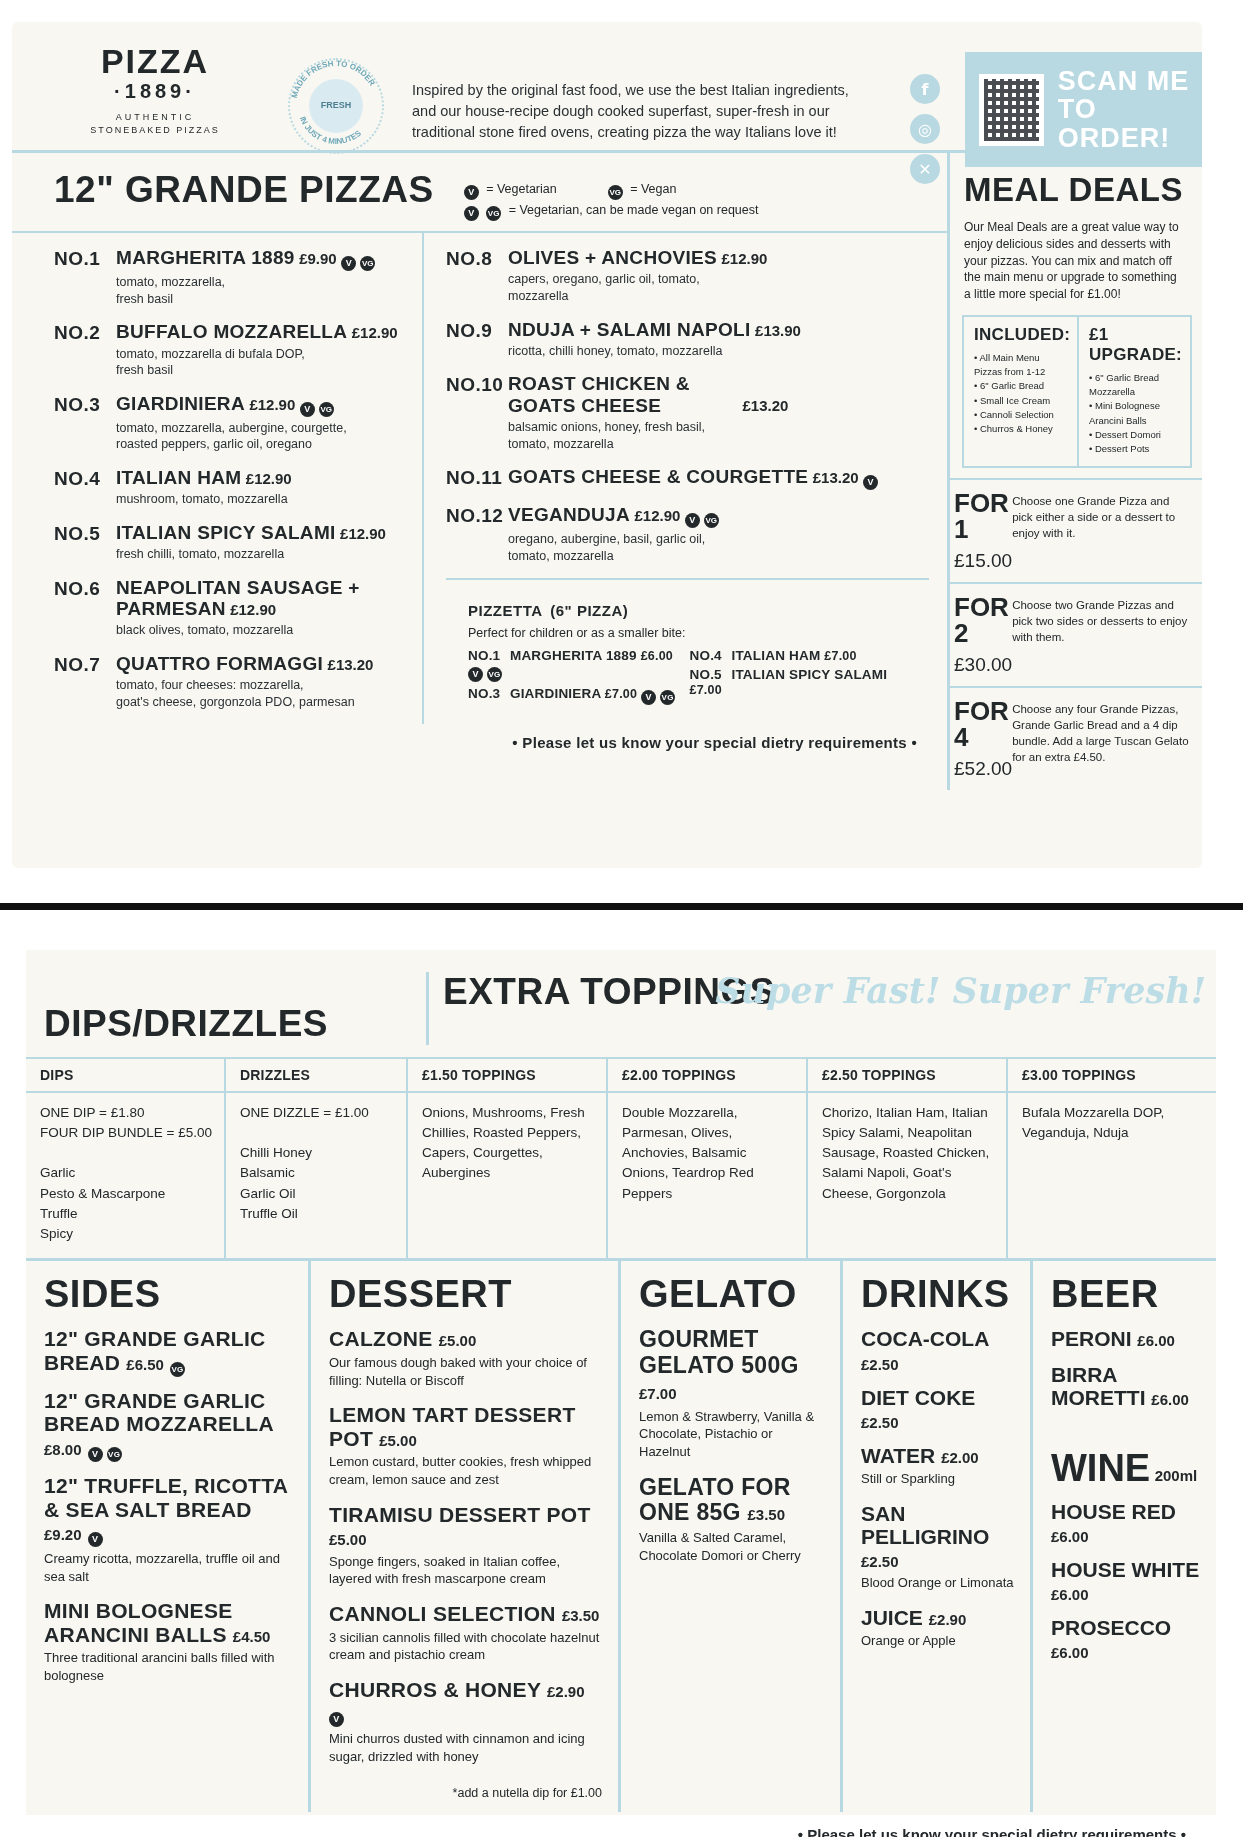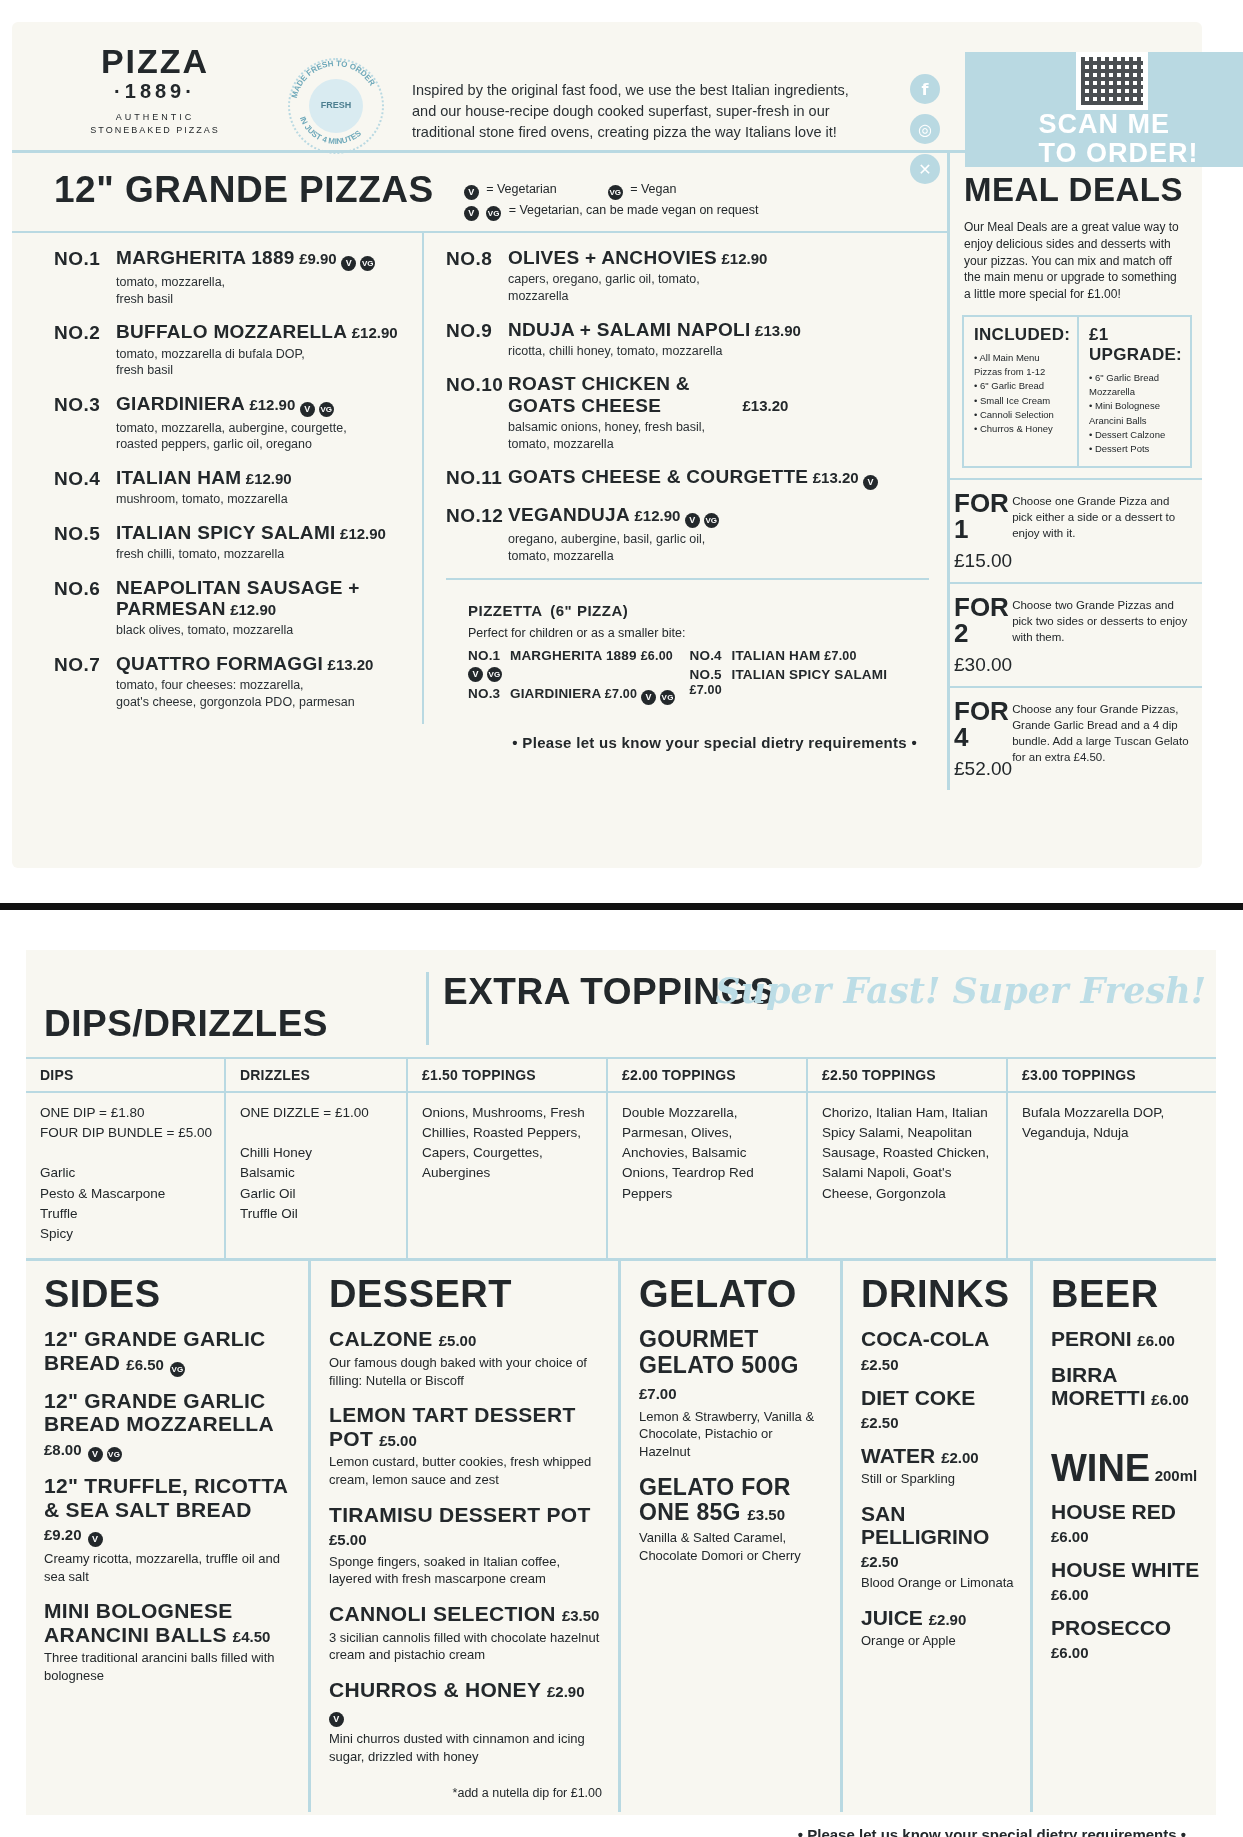--- a/index.html
+++ b/index.html
@@ -40,22 +40,22 @@
     position:absolute; left:400px; top:58px; width:450px;
     font-size:14.5px; line-height:1.45; color:#2a3034;
   }
   .socials { position:absolute; left:898px; top:52px; width:38px; }
   .soc {
     width:30px;height:30px;border-radius:50%;background:#b9d9e2;color:#fff;
     display:flex;align-items:center;justify-content:center;font-size:16px;font-weight:bold;
     margin-bottom:10px; font-family:"DejaVu Sans",sans-serif;
   }
   .scanbox {
-    position:absolute; left:953px; top:30px; width:279px; height:115px; background:#b9d9e2;
-    display:flex; align-items:center; padding-left:14px;flex-direction:column;
+    position:absolute; left:953px; top:30px; width:237px; height:115px; background:#b9d9e2;
+    display:flex; align-items:center; padding-left:14px;
   }
   .qr { width:72px; height:72px; background:#fff; position:relative; }
   .qr .qrin {
     position:absolute; inset:5px;
     background:
       repeating-linear-gradient(0deg,#2b3034 0 4px,transparent 4px 8px),
       repeating-linear-gradient(90deg,#2b3034 0 4px,#fff 4px 8px);
     opacity:.85;
   }
   .scan-txt { margin-left:14px; color:#fff; }
@@ -421,21 +421,21 @@
                 <li>Small Ice Cream</li>
                 <li>Cannoli Selection</li>
                 <li>Churros &amp; Honey</li>
               </ul>
             </div>
             <div class="md-c">
               <div class="md-ch">£1 UPGRADE:</div>
               <ul class="md-ul">
                 <li>6" Garlic Bread Mozzarella</li>
                 <li>Mini Bolognese Arancini Balls</li>
-                <li>Dessert Calzone</li>
+                <li>Dessert Domori</li>
                 <li>Dessert Pots</li>
               </ul>
             </div>
           </div>
         </div>
 
         <div class="deal">
           <div class="deal-l">
             <div class="deal-for">FOR 1</div>
             <div class="deal-pr">£15.00</div>

